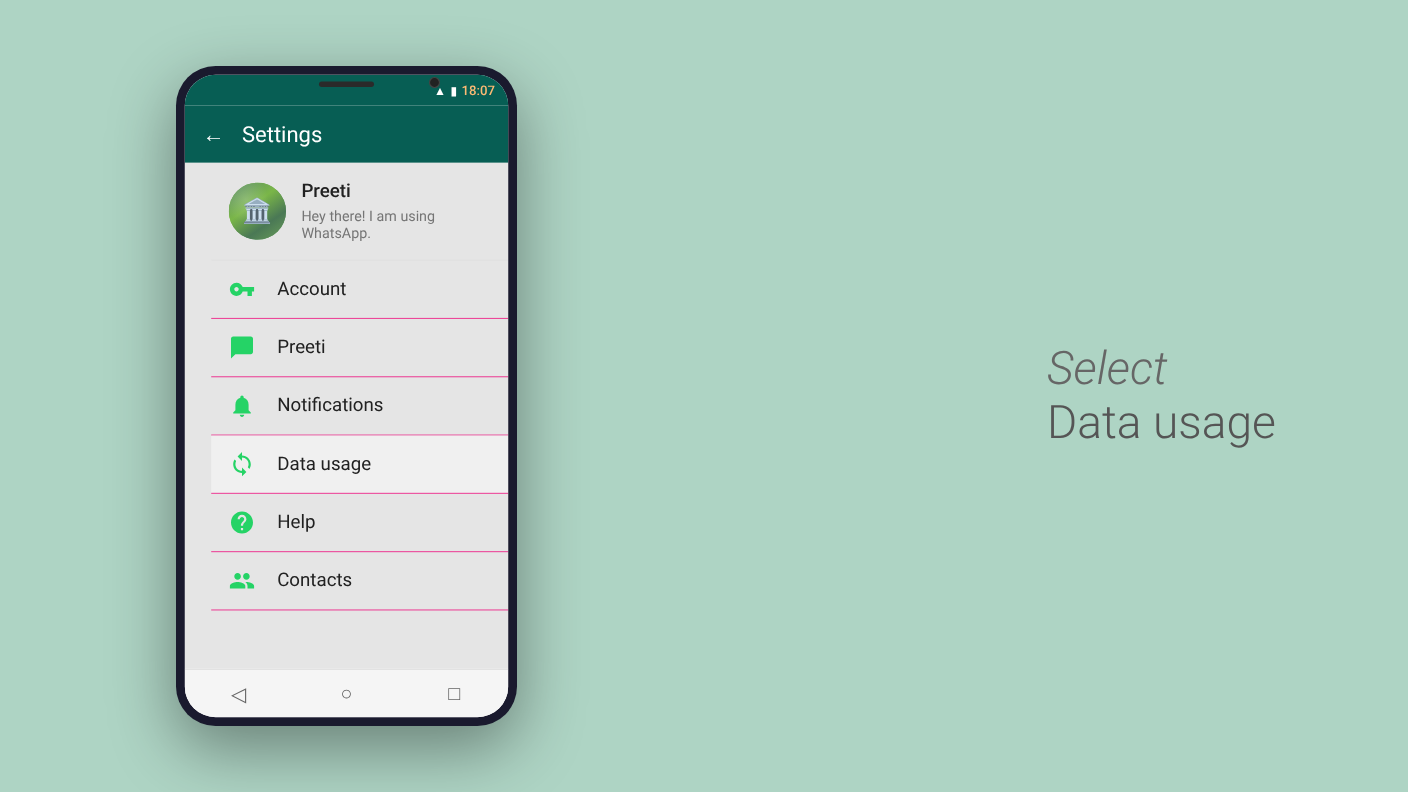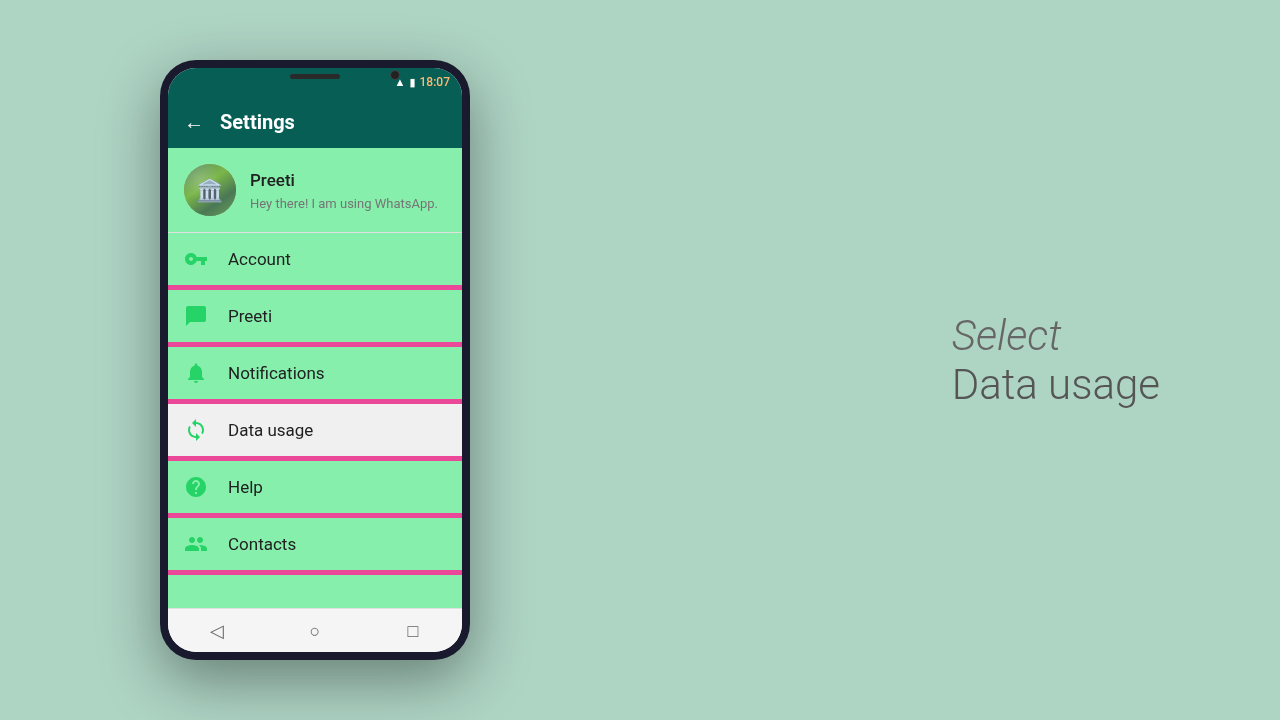--- a/index.html
+++ b/index.html
@@ -136,28 +136,29 @@
 
     .back-arrow {
       color: white;
       font-size: 20px;
       cursor: pointer;
     }
 
     .app-title {
       color: white;
       font-size: 20px;
-      font-weight: 700;
+      font-weight: 400;
     }
 
     
     .settings-content {
       flex: 1;
-      background: #86efac;
-      overflow: hidden;
+      background: #e5e5e5;
+      overflow: hidden;
+      padding-left: 24px;
     }
 
     
     .profile-section {
       display: flex;
       align-items: center;
       padding: 16px;
       gap: 14px;
       border-bottom: 1px solid #e0e0e0;
     }
@@ -216,21 +217,21 @@
       font-size: 13px;
       color: #757575;
       margin-top: 6px;
     }
 
     
     .menu-item {
       display: flex;
       align-items: center;
       padding: 14px 16px;
-      border-bottom: 5px solid #ec4899;
+      border-bottom: 1px solid #ec4899;
       gap: 20px;
       cursor: pointer;
     }
 
     .menu-icon {
       width: 24px;
       height: 24px;
       color: #25d366;
       font-size: 20px;
       display: flex;

